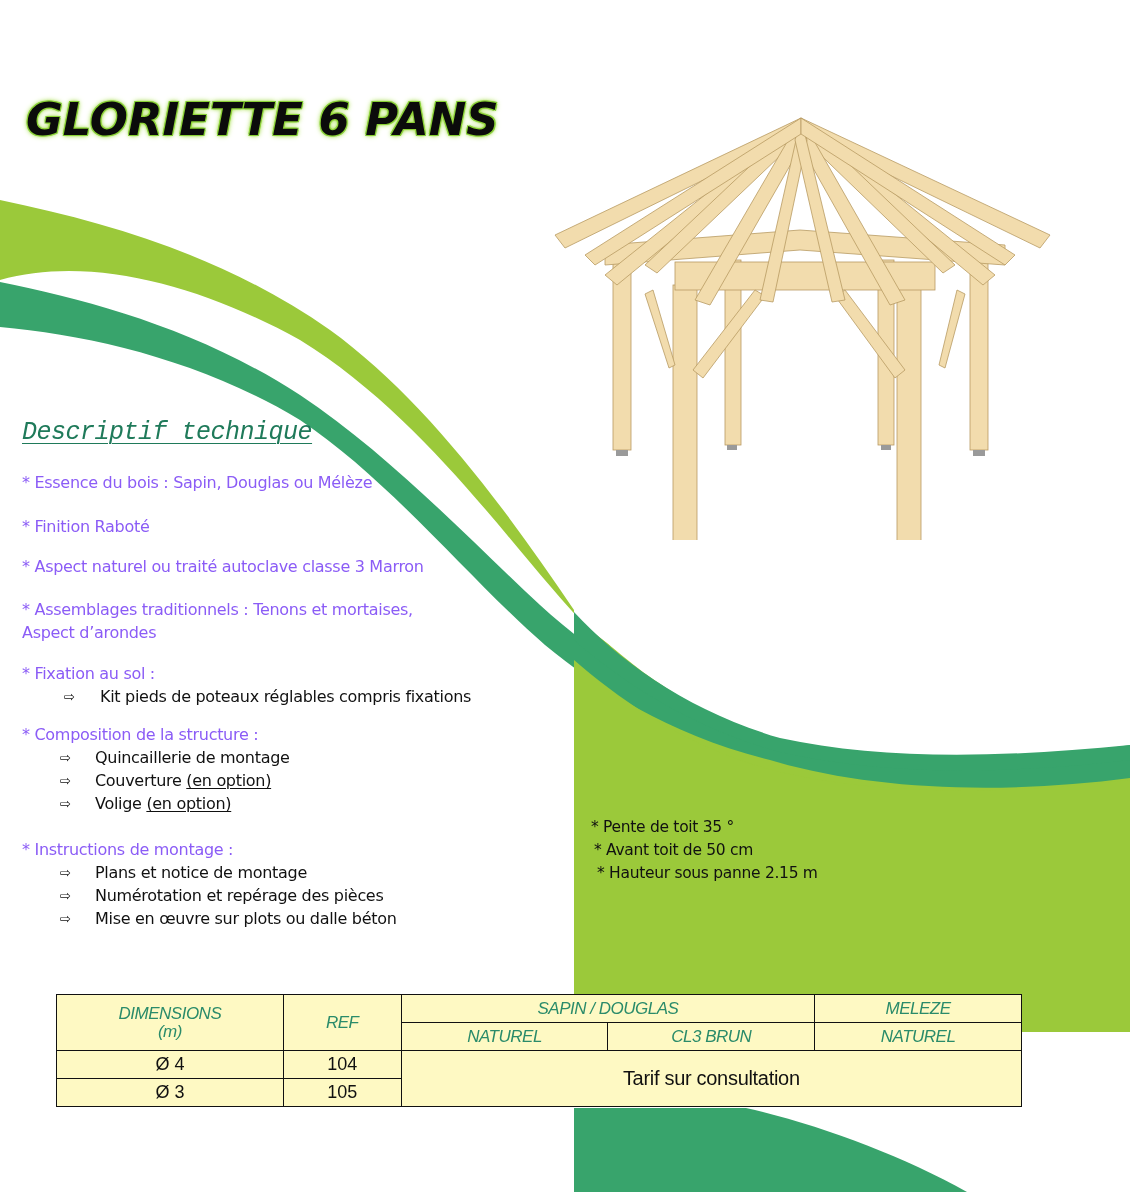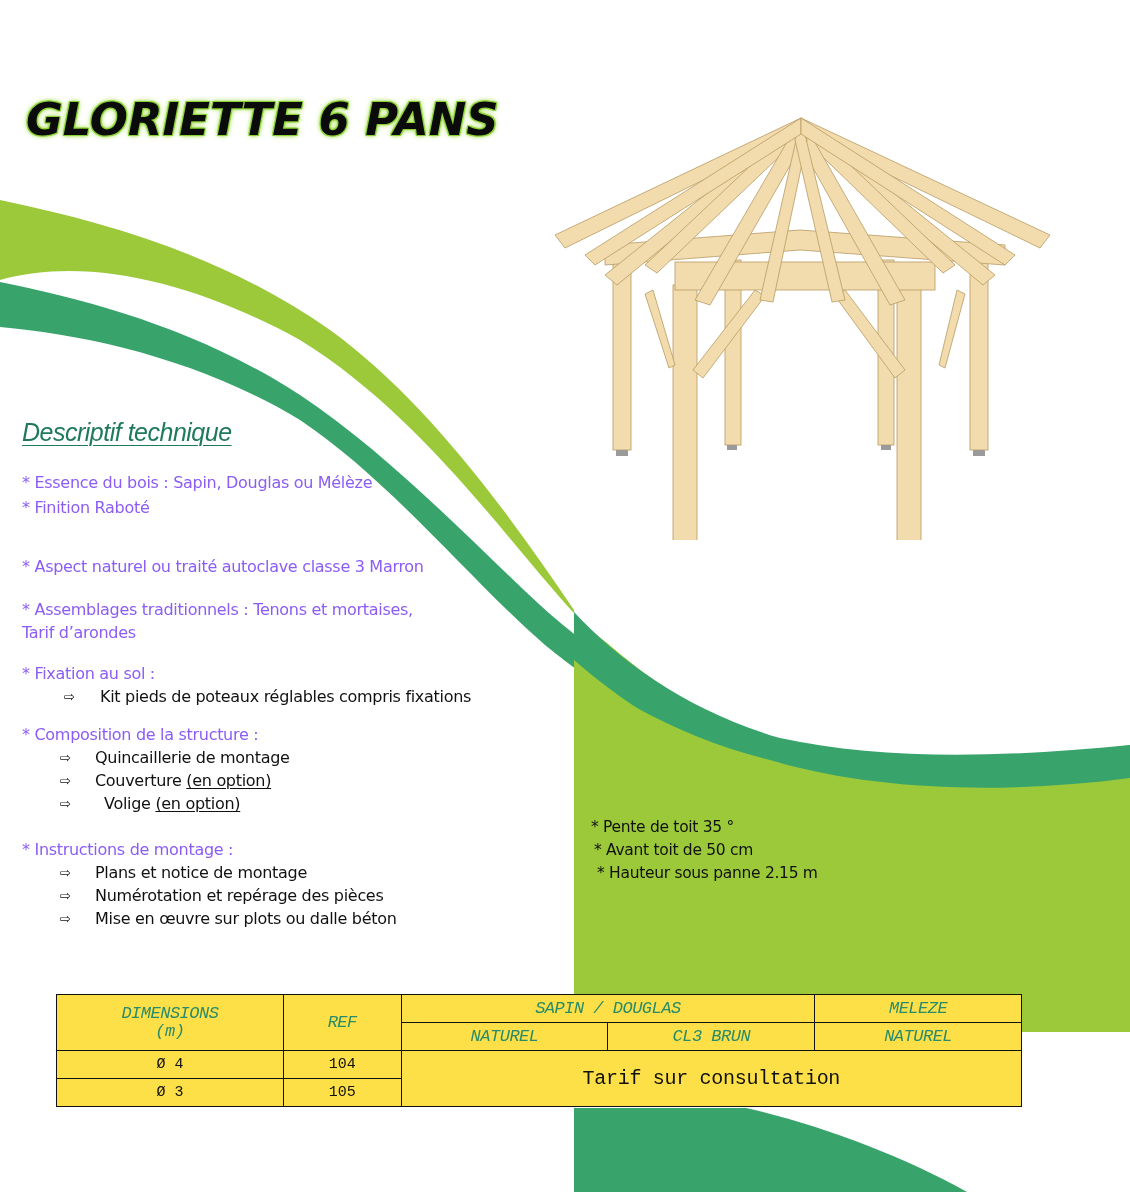--- a/index.html
+++ b/index.html
@@ -10,37 +10,37 @@
     position: absolute; left: 26px; top: 94px; z-index: 2;
     font-family: "DejaVu Sans", sans-serif; font-weight: bold; font-style: italic;
     font-size: 44px; letter-spacing: 0px; color: #0b0b0b;
     text-shadow: 0 0 2px #7ed321, 0 0 4px #9bd63a, 0 0 6px #b6e36a, 1px 1px 0 #6cc02a, -1px -1px 0 #6cc02a, 1px -1px 0 #6cc02a, -1px 1px 0 #6cc02a;
     transform: scaleX(1.02);
     transform-origin: left;
   }
   .gazebo { position: absolute; left: 545px; top: 110px; width: 520px; height: 430px; z-index: 1; }
   .section-title {
     position: absolute; left: 22px; top: 418px; z-index: 2;
-    font-family: Liberation Sans, sans-serif; font-style: italic; font-size: 25px;
+    font-family: Liberation Mono, monospace; font-style: italic; font-size: 25px;
     color: #1f7a5a; text-decoration: underline; text-underline-offset: 4px; text-decoration-thickness: 1px;
     letter-spacing: -0.5px;
   }
   .spec { position: absolute; left: 22px; z-index: 2; font-family: "DejaVu Sans", sans-serif; font-size: 16px; color: #8b5cf6; letter-spacing: -0.3px; line-height: 22px; }
   .sub { position: absolute; z-index: 2; font-family: "DejaVu Sans", sans-serif; font-size: 16px; color: #111; letter-spacing: -0.3px; line-height: 22px; }
   .arrow { position: absolute; z-index: 2; font-size: 13px; color: #111; line-height: 22px; }
   .u { text-decoration: underline; text-underline-offset: 2px; }
   .side-note { position: absolute; z-index: 2; font-family: "DejaVu Sans", sans-serif; font-size: 15.5px; color: #111; letter-spacing: -0.3px; line-height: 22px; }
   table.price {
     position: absolute; left: 56px; top: 994px; width: 966px; z-index: 3;
-    border-collapse: collapse; background: #fde047;
-    font-family: Liberation Mono, monospace;
+    border-collapse: collapse; background: #fef9c3;
+    font-family: Liberation Sans, sans-serif;
   }
   table.price td, table.price th { border: 1.5px solid #111; text-align: center; }
   table.price th { font-style: italic; font-weight: normal; color: #2a8b6a; font-size: 17px; letter-spacing: -0.5px; line-height: 18px; }
-  table.price td { font-size: 15px; color: #111; }
+  table.price td { font-size: 18px; color: #111; }
   .tarif { font-size: 20px !important; letter-spacing: -0.3px; }
 </style>
 </head>
 <body>
 
 <svg class="bg-svg" viewBox="0 0 1130 1200" xmlns="http://www.w3.org/2000/svg">
 
   <path d="M0,200 C120,225 230,260 330,330 C420,395 500,500 574,610 L574,1032 L1130,1032 L1130,760 C1000,790 870,780 760,735 C680,700 630,660 590,630 C520,560 430,420 300,340 C200,285 90,255 0,280 Z" fill="#9bc93a"></path>
 
   <path d="M0,282 C90,300 200,330 300,395 C390,455 470,540 540,605 C600,660 680,710 780,735 C880,755 1000,755 1130,745 L1130,778 C1000,795 870,790 770,760 C670,735 600,690 545,645 C470,580 390,480 300,420 C200,360 90,335 0,327 Z" fill="#38a46c"></path>
@@ -93,36 +93,36 @@
     <rect x="182" y="335" width="10" height="5"></rect>
     <rect x="336" y="335" width="10" height="5"></rect>
     <rect x="358" y="450" width="12" height="6"></rect>
     <rect x="428" y="340" width="12" height="6"></rect>
   </g>
 </svg>
 
 <div class="section-title">Descriptif technique</div>
 
 <div class="spec" style="top:472px">* Essence du bois : Sapin, Douglas ou Mélèze</div>
-<div class="spec" style="top:497px">* Finition Raboté</div>
+<div class="spec" style="top:516px">* Finition Raboté</div>
 <div class="spec" style="top:556px">* Aspect naturel ou traité autoclave classe 3 Marron</div>
 <div class="spec" style="top:599px">* Assemblages traditionnels : Tenons et mortaises,</div>
-<div class="spec" style="top:622px">Tarif d’arondes</div>
+<div class="spec" style="top:622px">Aspect d’arondes</div>
 
 <div class="spec" style="top:663px">* Fixation au sol :</div>
 <span class="arrow" style="left:64px; top:686px">⇨</span>
 <div class="sub" style="left:100px; top:686px">Kit pieds de poteaux réglables compris fixations</div>
 
 <div class="spec" style="top:724px">* Composition de la structure :</div>
 <span class="arrow" style="left:60px; top:747px">⇨</span>
 <div class="sub" style="left:95px; top:747px">Quincaillerie de montage</div>
 <span class="arrow" style="left:60px; top:770px">⇨</span>
 <div class="sub" style="left:95px; top:770px"><span>Couverture </span><span class="u">(en option)</span></div>
 <span class="arrow" style="left:60px; top:793px">⇨</span>
-<div class="sub" style="left:104px; top:793px"><span>Volige </span><span class="u">(en option)</span></div>
+<div class="sub" style="left:95px; top:793px"><span>Volige </span><span class="u">(en option)</span></div>
 
 <div class="spec" style="top:839px">* Instructions de montage :</div>
 <span class="arrow" style="left:60px; top:862px">⇨</span>
 <div class="sub" style="left:95px; top:862px">Plans et notice de montage</div>
 <span class="arrow" style="left:60px; top:885px">⇨</span>
 <div class="sub" style="left:95px; top:885px">Numérotation et repérage des pièces</div>
 <span class="arrow" style="left:60px; top:908px">⇨</span>
 <div class="sub" style="left:95px; top:908px">Mise en œuvre sur plots ou dalle béton</div>
 
 <div class="side-note" style="left:591px; top:816px">* Pente de toit 35 °</div>

